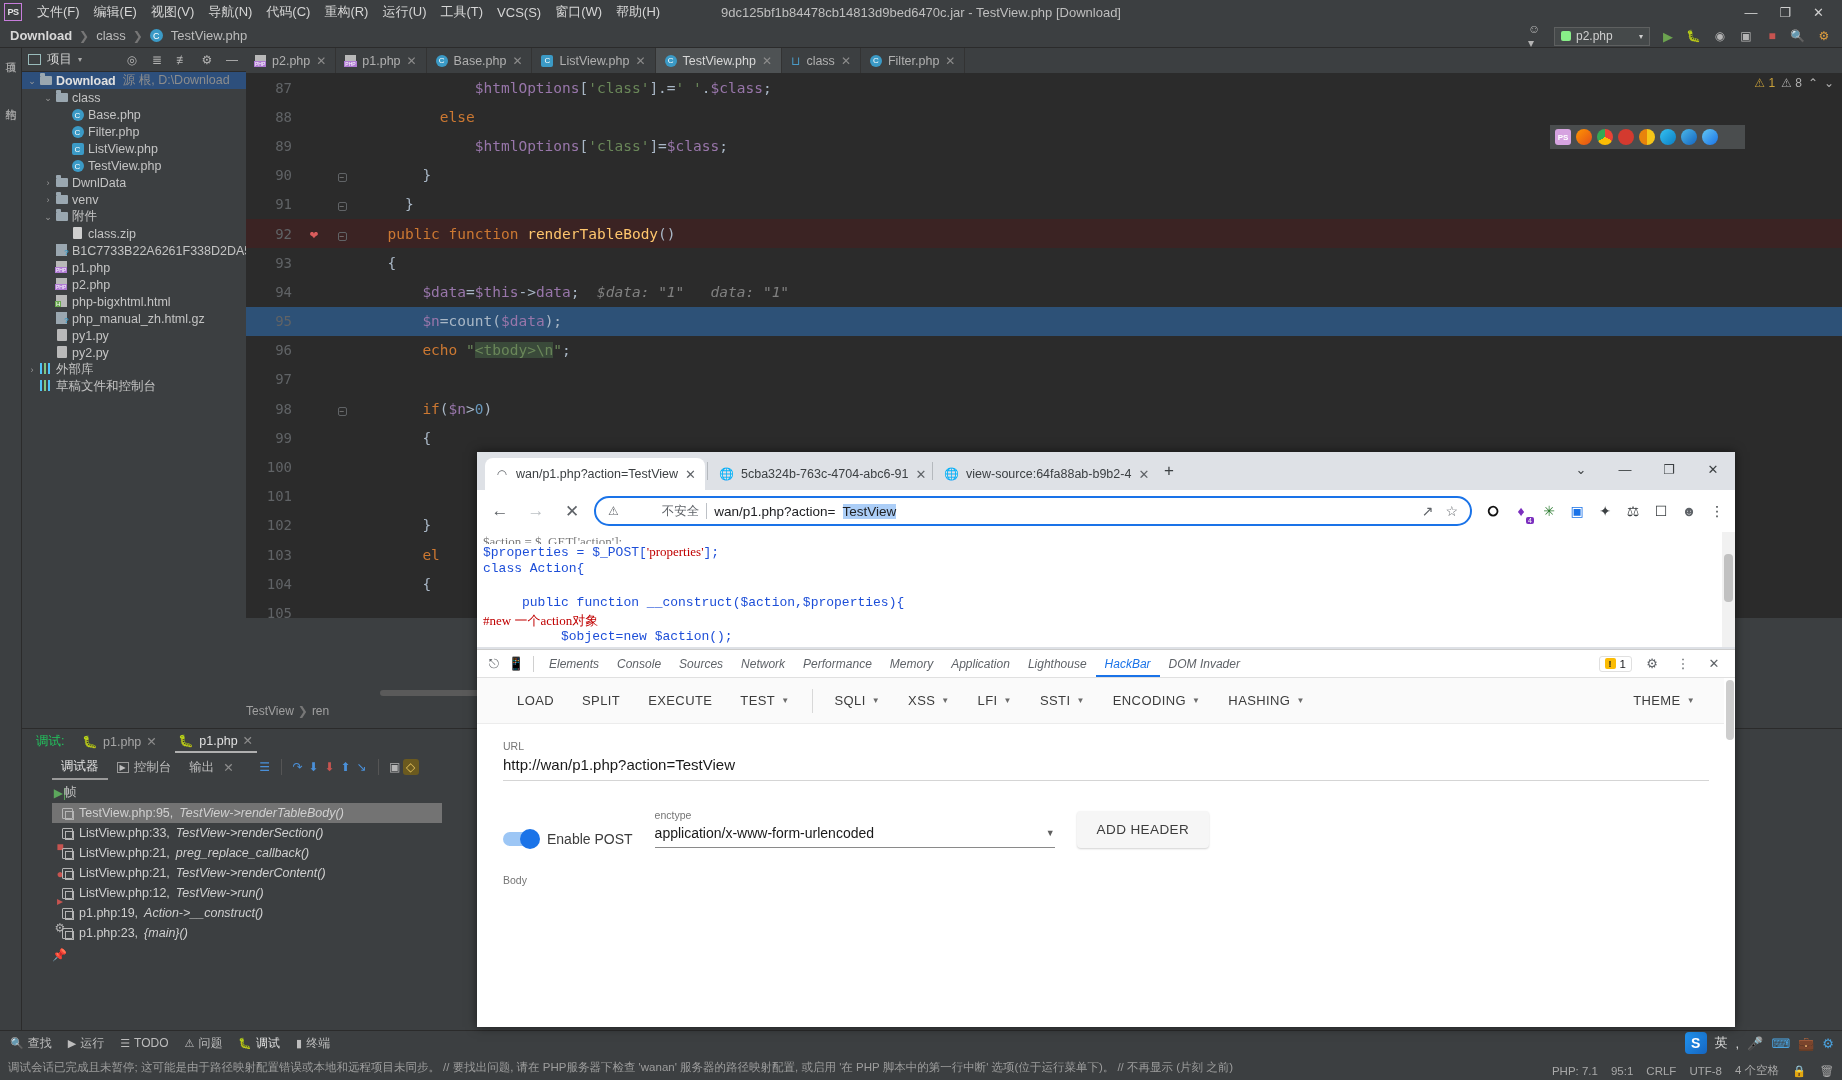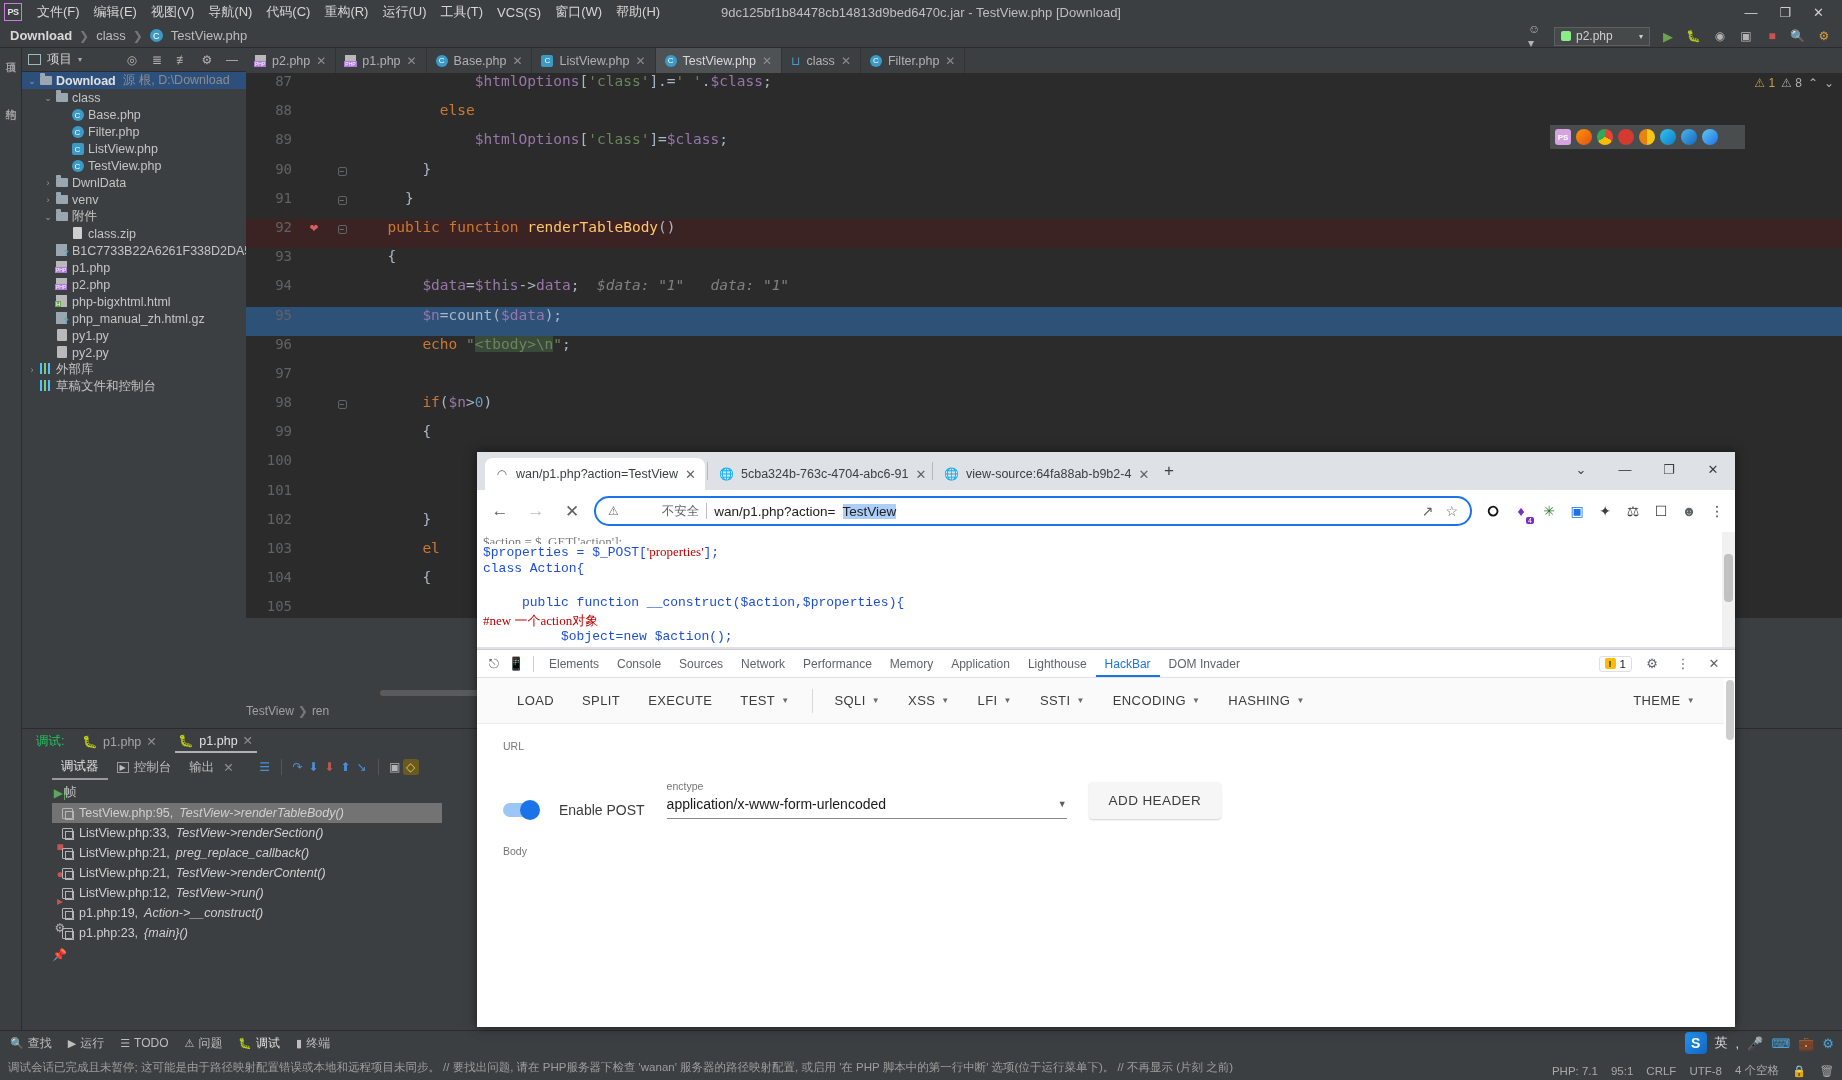--- a/index.html
+++ b/index.html
@@ -83,21 +83,21 @@
   #tabsbar{ position:absolute; left:246px; top:48px; width:1596px; height:25px; background:#3c3f41;
       display:flex; align-items:stretch; }
   .etab{ display:flex;align-items:center;gap:6px;padding:0 9px;font-size:12.5px;color:#b0b0b0;
      border-right:1px solid #333; cursor:default; }
   .etab.active{ background:#4e5254; color:#d7d7d7;}
   .etab .x{ color:#8d8d8d;font-size:12px;}
   #tabsbar .trail{ flex:1; }
 
   
   #editor{ position:absolute; left:246px; top:73px; width:1596px; height:545px; background:#2b2b2b; overflow:hidden;}
-  .cline{ height:29.2px; display:flex; font-family:"DejaVu Sans Mono", monospace;
+  .cline{ height:29.2px; display:flex; align-items:center; font-family:"DejaVu Sans Mono", monospace;
      font-size:14.5px; white-space:pre; }
   .cline.hl-fn{ background:#3b2323; }
   .cline.hl-cur{ background:#2d5177; }
   .ln{ width:54px; flex:0 0 54px; text-align:right; color:#606366; font-size:14px; padding-right:8px;}
   .gut{ width:28px; flex:0 0 28px; text-align:center; color:#7a7a7a; font-size:11px;}
   .gut2{ width:28px; flex:0 0 28px; text-align:center;}
   .code{ padding-left:14px; }
   .k{color:#cc7832;} .fn{color:#ffc66d;} .v{color:#9876aa;} .s{color:#6a8759;}
   .p{color:#a9b7c6;} .num{color:#6897bb;} .cm{color:#808080;font-style:italic;}
   .hlstr{ background:#3a4a3a;margin-top:44px; }
@@ -192,40 +192,40 @@
   #brScroll{ position:absolute; right:0; top:0; width:13px; height:115px; background:#f1f1f1;}
   #brScroll .thumb{ position:absolute; right:2px; top:22px; width:9px; height:48px; background:#c1c1c1; border-radius:4px;}
 
   
   #devtools{ position:absolute; left:0; bottom:0; width:1258px; height:378px; background:#fff;
      border-top:1px solid #cdcdcd; }
   #dtTabs{ height:28px; display:flex; align-items:center; gap:0; padding:0 6px; border-bottom:1px solid #e0e0e0;
      font-size:12px; color:#5f6368;}
   #dtTabs .ic{ width:22px;height:22px;display:flex;align-items:center;justify-content:center;color:#5f6368;font-size:13px;}
   #dtTabs .vb{ width:1px;height:16px;background:#d0d0d0;margin:0 6px;}
-  .dtt{ padding:6px 9px; white-space:nowrap; }
+  .dtt{ padding:6px 9px; white-space:nowrap;font-style:italic; }
   .dtt.act{ color:#1a73e8; box-shadow:inset 0 -2px 0 #1a73e8; }
   #dtTabs .right{ margin-left:auto; display:flex;align-items:center;gap:9px; padding-right:4px;}
   .errbadge{ display:flex;align-items:center;gap:4px;background:#fff;border:1px solid #e0e0e0;
      border-radius:3px;padding:1px 5px;font-size:11.5px;color:#202124;}
   .errbadge .sq{ width:11px;height:11px;background:#fbbc04;color:#202124;font-size:9px;
      display:flex;align-items:center;justify-content:center;border-radius:2px;font-weight:bold;}
 
   #hbBar{ height:46px; background:#fafafa; display:flex; align-items:center; gap:0; padding:0 26px;
      border-bottom:1px solid #ececec; font-family:"Liberation Sans",sans-serif;}
   .hbbtn{ padding:8px 14px; font-size:13px; color:#3c3c3c; letter-spacing:.4px; display:flex;align-items:center;gap:6px;}
   .hbbtn .car{ font-size:8px; color:#6b6b6b;}
   .hbsep{ width:1px; height:24px; background:#d8d8d8; margin:0 8px;}
   .hbspace{ flex:1; }
 
   #hbBody{ padding:16px 26px 0 26px; }
   .hbLabel{ font-size:10.5px; color:#757575; margin-bottom:4px;}
   .hbField{ font-size:15px; color:#1a1a1a; padding-bottom:7px; border-bottom:1px solid #d5d5d5;}
   .hbRow{ display:flex; align-items:flex-end; gap:22px; margin-top:28px;}
-  .toggleWrap{ display:flex; align-items:center; gap:22px;margin-top:16px; }
+  .toggleWrap{ display:flex; align-items:center; gap:10px;margin-top:16px; }
   .tgl{ width:34px; height:14px; border-radius:7px; background:#9cc6f5; position:relative;}
   .tgl:after{ content:""; position:absolute; left:17px; top:-3px; width:20px;height:20px;border-radius:50%;
      background:#1a73e8; }
   .tglLabel{ font-size:14px; color:#3c3c3c; line-height:1.3; }
   .selWrap{ width:400px; }
   .selField{ display:flex; align-items:center; font-size:14px; color:#1a1a1a; padding-bottom:6px;
      border-bottom:1px solid #8a8a8a;}
   .selField .car{ margin-left:auto; font-size:9px; color:#5f5f5f;}
   .addHdr{ background:#f6f6f6; border-radius:4px; padding:11px 20px; font-size:13.5px; color:#3c3c3c;
      letter-spacing:.4px; box-shadow:0 1px 2px rgba(0,0,0,.18);}
@@ -768,20 +768,21 @@
       <span class="hbspace"></span>
       <span class="hbbtn">
           <span>THEME</span>
           <span class="car">▼</span>
         </span>
     </div>
 
     <div id="hbBody">
       <div>
         <div class="hbLabel">URL</div>
+        <div class="hbField">http://wan/p1.php?action=TestView</div>
       </div>
 
       <div class="hbRow">
         <div class="toggleWrap">
           <span class="tgl"></span>
           <span class="tglLabel">Enable POST</span>
         </div>
         <div class="selWrap">
           <div class="hbLabel">enctype</div>
           <div class="selField">

